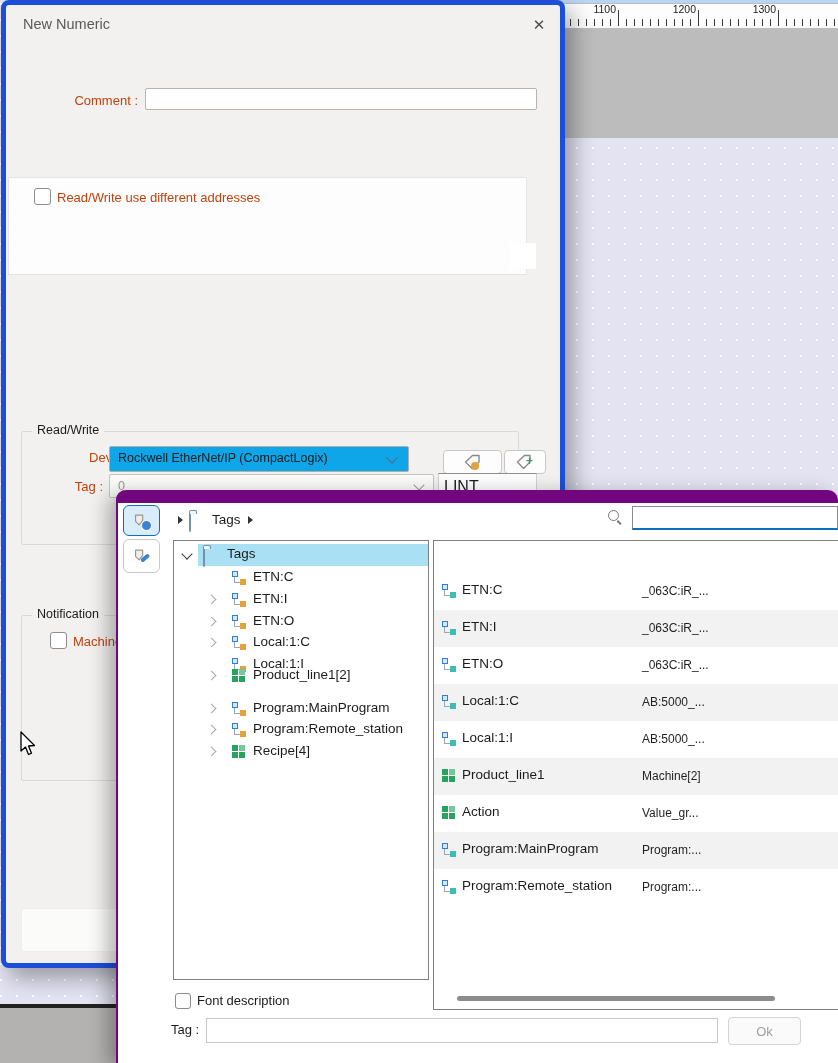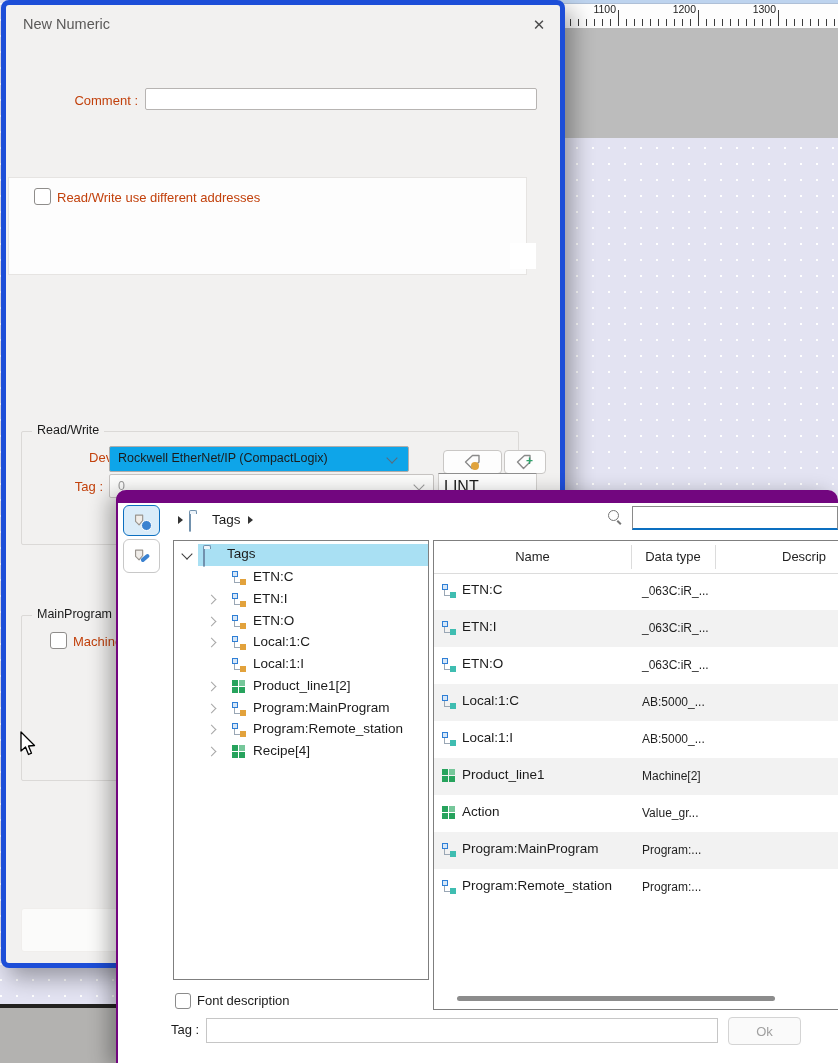--- a/index.html
+++ b/index.html
@@ -199,21 +199,21 @@
       <div class="abs combo combo-disabled" style="left:87px;top:42px;width:325px;height:24px;">
         <span class="txt">0</span>
         <span class="abs chev gray" style="right:10px;top:6px;"></span>
       </div>
       <div class="abs lint-box">
         <span>LINT</span>
       </div>
     </div>
 
     <div class="abs fieldset fs-notif">
-      <span class="legend">MainProgram</span>
+      <span class="legend">Notification</span>
       <div class="abs cb unchecked" style="left:28px;top:16px;"></div>
       <div class="abs lbl" style="left:51px;top:18px;">Machine</div>
     </div>
 
     <div class="abs light-band"></div>
   </div>
 
   <div class="abs popup">
     <div class="abs popup-topbar"></div>
 
@@ -286,21 +286,21 @@
             <span class="tree-label" style="left: 79px;">Local:1:C</span>
           </div>
           <div class="tree-row" style="top: 113px;">
             <span class="tni orange" style="position: absolute; left: 58px; top: 4px;">
               <span class="sq1 abs"></span>
               <span class="ln abs"></span>
               <span class="sq2 abs"></span>
             </span>
             <span class="tree-label" style="left: 79px;">Local:1:I</span>
           </div>
-          <div class="tree-row" style="top: 135px;">
+          <div class="tree-row" style="top: 124px;">
             <span class="abs chev-right" style="left: 34px; top: 7px;"></span>
             <span class="gi" style="position: absolute; left: 58px; top: 4px;">
               <i></i>
               <i class="lt"></i>
               <i></i>
               <i></i>
             </span>
             <span class="tree-label" style="left: 79px;">Product_line1[2]</span>
           </div>
           <div class="tree-row" style="top: 157px;">
@@ -331,27 +331,20 @@
             </span>
             <span class="tree-label" style="left: 79px;">Recipe[4]</span>
           </div>
         </div>
     </div>
 
     <div class="abs cb-small" style="left:57px;top:503px;"></div>
     <div class="abs" style="left:79px;top:503px;font-size:13px;">Font description</div>
 
     <div class="abs table-panel">
-      <div class="tbl-header">
-        <span class="th" style="left:0;width:197px;text-align:center;">Name</span>
-        <span class="th" style="left:197px;width:84px;text-align:center;">Data type</span>
-        <span class="th" style="left:348px;width:120px;">Descrip</span>
-        <span class="col-sep" style="left:197px;"></span>
-        <span class="col-sep" style="left:281px;"></span>
-      </div>
       <div id="table-rows">
           <div class="tbl-row" style="top: 32px;">
             <span class="tni teal" style="position: absolute; left: 8px; top: 11px;">
               <span class="sq1 abs"></span>
               <span class="ln abs"></span>
               <span class="sq2 abs"></span>
             </span>
             <span class="tbl-name">ETN:C</span>
             <span class="tbl-type">_063C:iR_...</span>
           </div>

